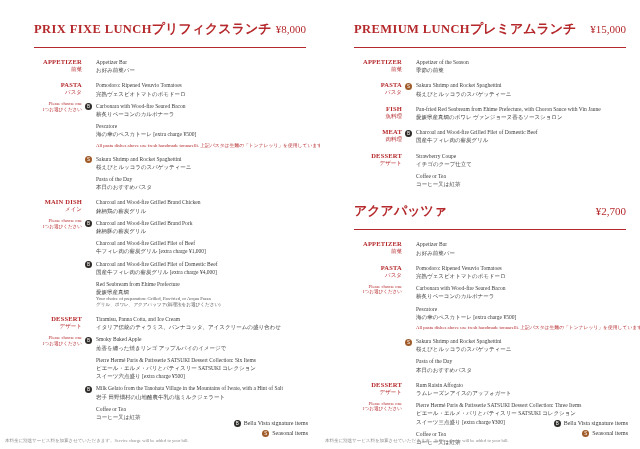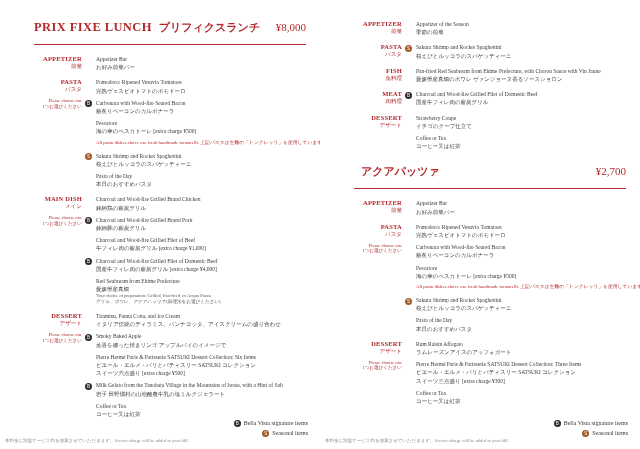--- a/index.html
+++ b/index.html
@@ -16,21 +16,21 @@
   .page{position:absolute;top:0;width:320px;height:449px;overflow:hidden;}
   #page-0{left:0;}
   #page-1{left:320px;}
   .menus{padding:20px 10px 0 34px;}
   .menu + .menu{margin-top:10px;}
   .menu-header{
     display:flex;align-items:baseline;border-bottom:1.5px solid var(--red);
     padding-bottom:9px;margin-bottom:10px;width:272px;
   }
   .title-en{font-size:12.5px;font-weight:bold;color:var(--red);letter-spacing:.4px;white-space:nowrap;}
-  .title-ja{font-size:11px;font-weight:bold;color:var(--red);margin-left:7px;white-space:nowrap;font-family:Liberation Mono, monospace;}
+  .title-ja{font-size:13px;font-weight:bold;color:var(--red);margin-left:0;white-space:nowrap;font-family:Liberation Mono, monospace;}
   .price{margin-left:auto;font-size:11px;font-weight:normal;color:var(--red);white-space:nowrap;}
   .section{display:flex;margin-bottom:3px;}
   .sec-label{width:48px;flex:none;text-align:right;}
   .lab-en{font-size:6.5px;font-weight:bold;color:var(--red);letter-spacing:.2px;}
   .lab-ja{font-size:5.5px;color:var(--red);margin-top:1px;}
   .choose{font-size:4.6px;line-height:5.6px;color:var(--red);margin-top:5px;}
   .items{flex:1;min-width:0;}
   .item{position:relative;padding-left:14px;margin-bottom:4px;}
   .line{font-size:5.5px;line-height:8.2px;color:var(--text);white-space:nowrap;}
   .sub{font-size:4.6px;line-height:5.8px;color:#555;white-space:nowrap;}
@@ -181,20 +181,25 @@
   <div class="legend">
     <div class="lrow"><span class="badge B">B</span><span>Bella Vista signature items</span></div>
     <div class="lrow"><span class="badge S">S</span><span>Seasonal items</span></div>
   </div>
   <div class="footer">本料金に別途サービス料を加算させていただきます。Service charge will be added to your bill.</div>
 </div>
 
 <div class="page" id="page-1">
   <div class="menus">
       <div class="menu">
+        <div class="menu-header">
+          <span class="title-en">PREMIUM LUNCH</span>
+          <span class="title-ja">プレミアムランチ</span>
+          <span class="price">¥15,000</span>
+        </div>
         <div class="section">
           <div class="sec-label">
             <div class="lab-en">APPETIZER</div>
             <div class="lab-ja">前菜</div>
           </div>
           <div class="items">
             <div class="item">
               <div class="line en">Appetizer of the Season</div>
               <div class="line ja">季節の前菜</div>
             </div>

